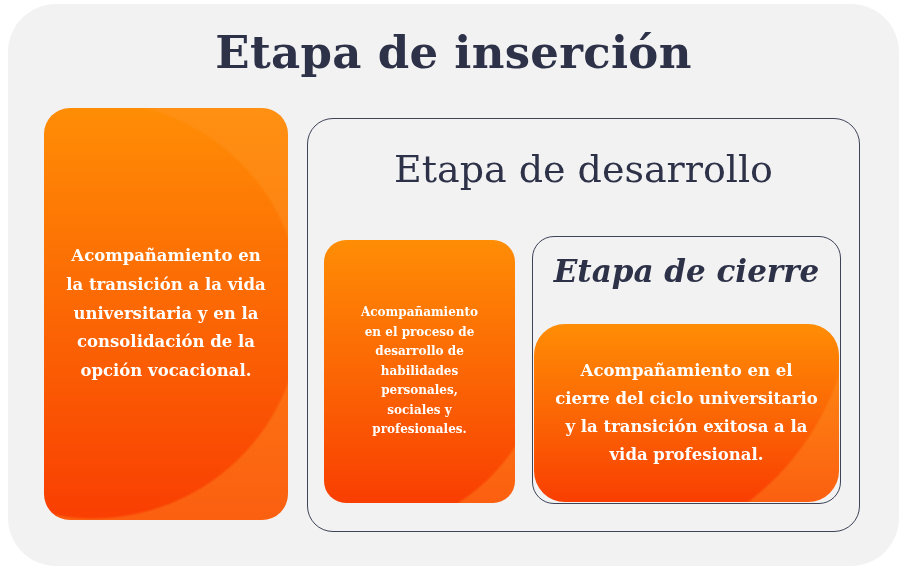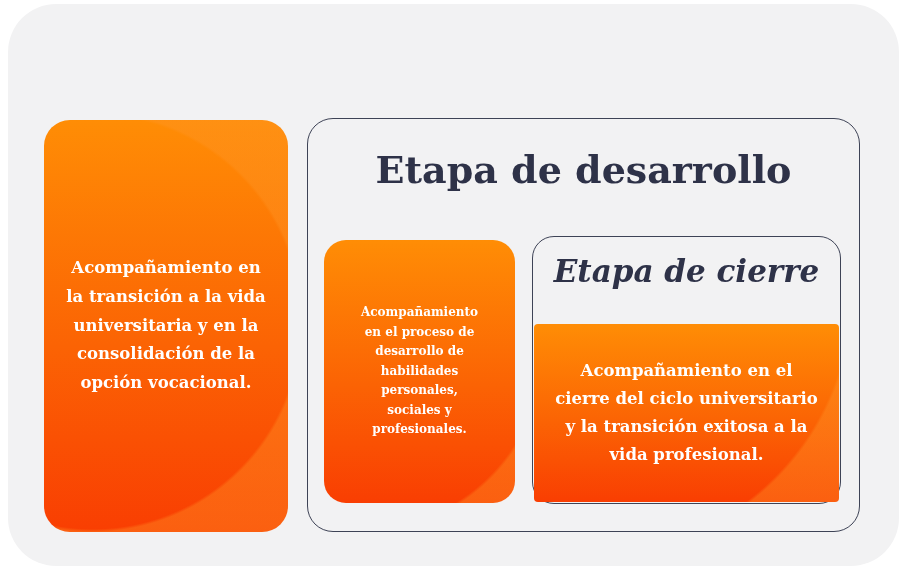--- a/index.html
+++ b/index.html
@@ -18,68 +18,69 @@
     letter-spacing:0.3px;
   }
 
   .orange-card {
     color:#ffffff; display:flex; align-items:center; justify-content:center;
     text-align:center; overflow:hidden;
   }
   .orange-card p { white-space:pre-line; font-weight:bold; }
 
   .card-left {
-    position:absolute; left:36px; top:116px; width:244px; height:412px;
+    position:absolute; left:36px; top:104px; width:244px; height:412px;
     border-radius:26px; padding:0 10px;
     background:
       radial-gradient(circle 210px at 20% 49%, rgba(0,0,0,0) 0 207px, rgba(255,150,40,0.38) 210px),
       linear-gradient(180deg, #FF8D05 0%, #FB6304 55%, #F93E02 100%);
   }
   .card-left p { font-size:16.5px; line-height:1.75; }
 
   .outlined-box {
     position:absolute; border:1.5px solid #3E4356; border-radius:26px;
     background:transparent;
   }
   .dev-box { left:299px; top:114px; width:553px; height:414px; }
   .dev-title {
     position:absolute; top:28px; left:0; right:0;
-    text-align:center; font-size:38px; font-weight:bold; color:#2E3248;
+    text-align:center; font-size:38px; font-weight:normal; color:#2E3248;
   }
 
   .card-mid {
     position:absolute; left:16px; top:121px; width:191px; height:263px;
     border-radius:22px; padding:0 8px;
     background:
       radial-gradient(circle 188px at 18% 40%, rgba(0,0,0,0) 0 185px, rgba(255,150,40,0.38) 188px),
       linear-gradient(180deg, #FF8D05 0%, #FB6304 55%, #F93E02 100%);
   }
   .card-mid p { font-size:12px; line-height:1.62; }
 
   .cierre-box { left:224px; top:117px; width:309px; height:268px; border-radius:22px; }
   .cierre-title {
     position:absolute; top:16px; left:0; right:0;
     text-align:center; font-size:31px; font-weight:bold; color:#2E3248;font-style:italic;
   }
 
   .card-close {
     position:absolute; left:1px; right:1px; top:87px; bottom:1px;
-    border-radius:4px; padding:12px 10px;
+    border-radius:31px; padding:12px 10px;
     background:
       radial-gradient(circle 265px at 18% -18%, rgba(0,0,0,0) 0 262px, rgba(255,150,40,0.38) 265px),
       linear-gradient(180deg, #FF8D05 0%, #FB6304 55%, #F93E02 100%);
   }
   .card-close p { font-size:16.5px; line-height:1.7; }
 </style>
 </head>
 <body>
 
 <div class="canvas">
   <div class="container">
 
+    <h1 class="main-title">Etapa de inserción</h1>
 
     <div class="orange-card card-left">
       <p>Acompañamiento en
 la transición a la vida
 universitaria y en la
 consolidación de la
 opción vocacional.</p>
     </div>
 
     <div class="outlined-box dev-box">

